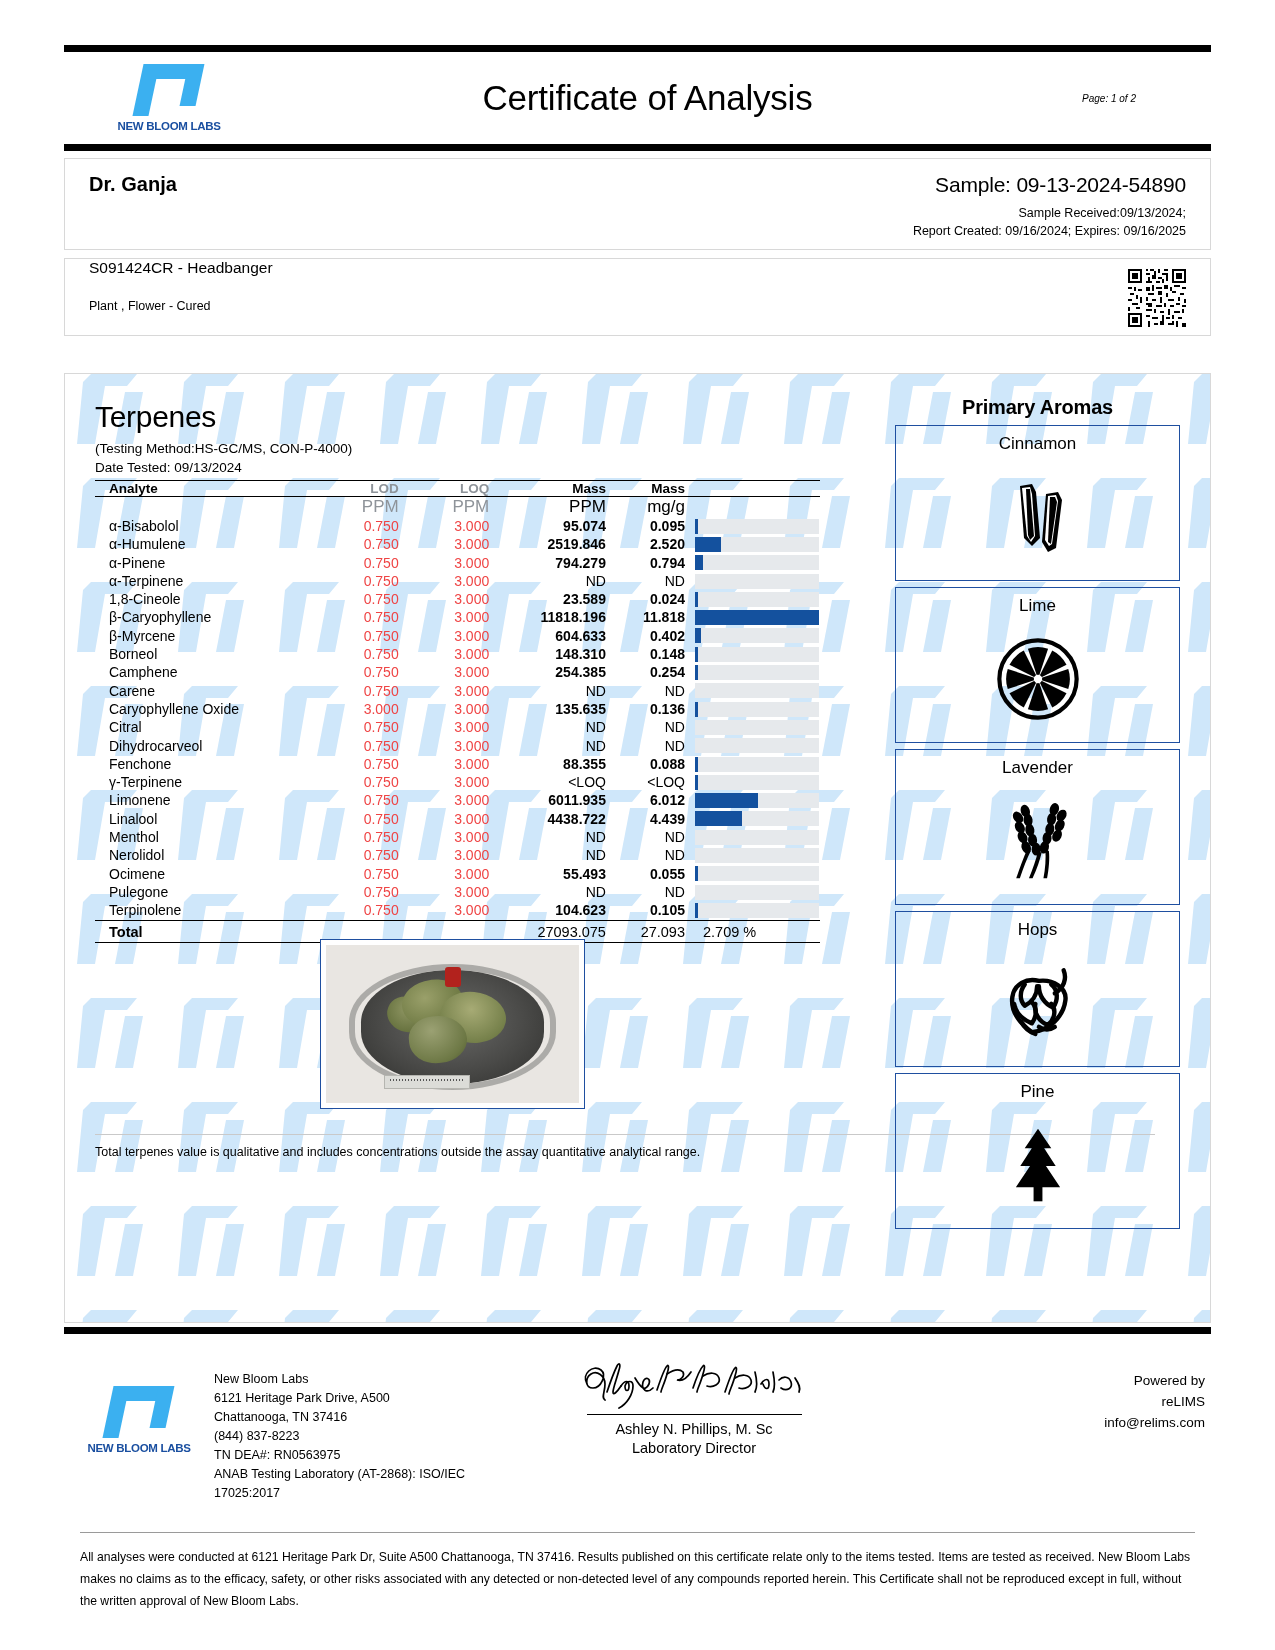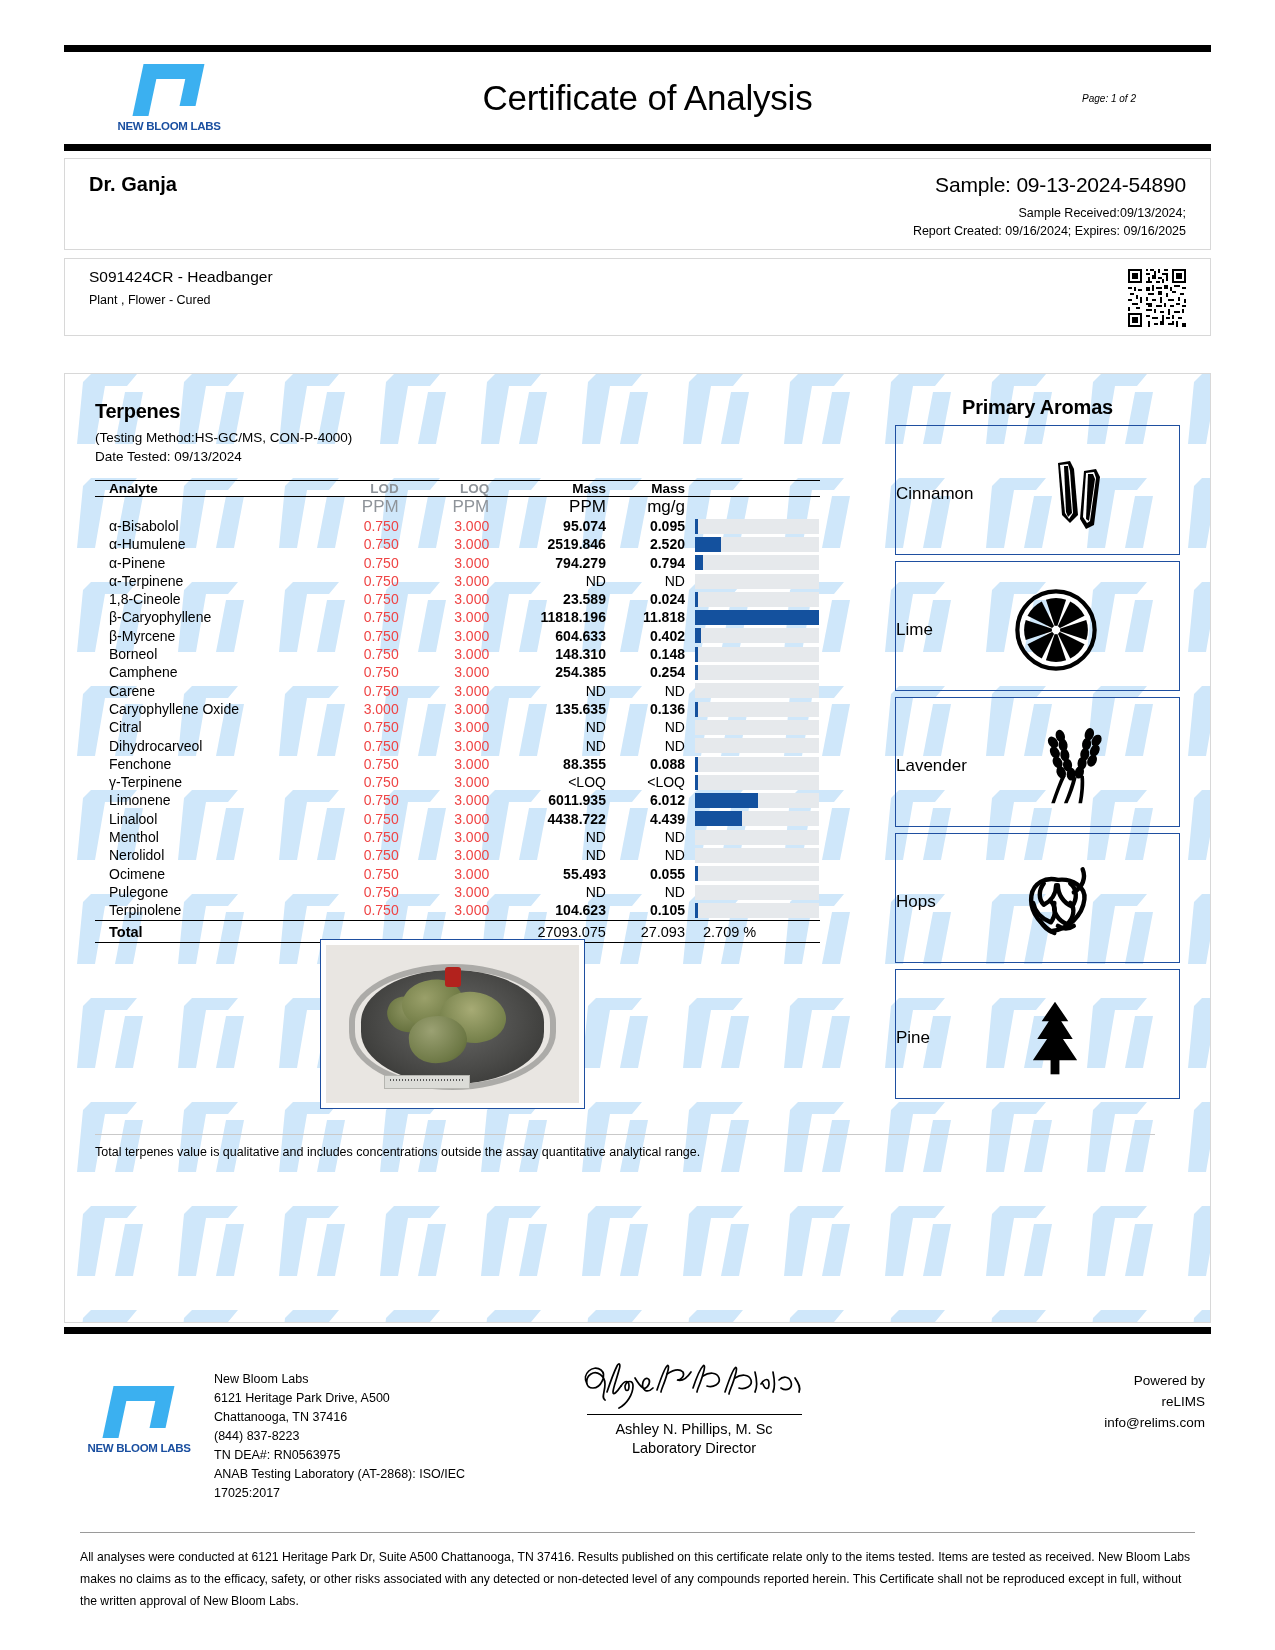--- a/index.html
+++ b/index.html
@@ -56,51 +56,51 @@
     letter-spacing: -0.2px;
   }
   .page-num { width: 190px; text-align: center; font-size: 10px; padding-right: 14px; font-style: italic; }
 
   
   .band {
     position: absolute; left: 64px; width: 1147px; background: #ffffff;
     border: 1px solid #d8d8d8;
   }
   .band-client { top: 158px; height: 92px; padding: 14px 24px 0 24px; }
-  .band-sample { top: 258px; height: 78px; padding: 9px 24px 0 24px; }
+  .band-sample { top: 258px; height: 78px; padding: 0 24px 0 24px; }
 
   .client-row { display:flex; justify-content: space-between; align-items: flex-start; }
   .client-name { font-size: 20px; font-weight: 700; }
   .sample-right { text-align: right; }
   .sample-id { font-size: 21px; font-weight: 400; letter-spacing: -0.2px; }
   .sample-meta { font-size: 12.5px; margin-top: 7px; line-height: 1.45; }
 
   .sample-name { font-size: 15.5px; }
-  .sample-type { font-size: 12.5px; margin-top: 7px; }
+  .sample-type { font-size: 12.5px; margin-top: 22px; }
 
   .qr {
     position: absolute; right: 24px; top: 10px; width: 58px; height: 58px;
   }
 
   
   .main-card {
     position: absolute; left: 64px; top: 373px; width: 1147px; height: 950px;
     border: 1px solid #d8d8d8; background: #ffffff; overflow: hidden;
   }
   .watermark {
     position: absolute; inset: 0;
     opacity: 1;
     pointer-events: none;
   }
 
   .content { position: absolute; inset: 0; padding: 22px 24px; }
 
   
   .terp-head { position:absolute; left: 30px; top: 26px; }
-  .terp-title { font-size: 20px; font-weight: 700; letter-spacing: -0.3px; }
+  .terp-title { font-size: 30px; font-weight: 400; letter-spacing: -0.3px; }
   .terp-method { font-size: 13.5px; margin-top: 7px; }
   .terp-date { font-size: 13.5px; margin-top: 4px; }
 
   table.terp {
     position: absolute; left: 30px; top: 106px; width: 725px;
     border-collapse: collapse; font-size: 13.5px;
   }
   table.terp th, table.terp td { padding: 0; }
   .th-row th {
     font-size: 13.5px; font-weight: 700; padding-bottom: 4px;
@@ -181,22 +181,22 @@
   
   .card-note {
     position: absolute; left: 30px; top: 760px; width: 1060px;
     border-top: 1px solid #c9c9c9; padding-top: 10px; font-size: 12.5px;
   }
 
   
   .aromas { position: absolute; right: 30px; top: 22px; width: 285px; }
   .aromas-title { text-align: center; font-size: 20px; font-weight: 700; letter-spacing: -0.2px; }
   .aroma-card {
-    border: 1.6px solid #1f4fa0; margin-top: 6px; height: 130px;
-    display: flex; flex-direction: row; align-items: center; padding-top: 8px;
+    border: 1.6px solid #1f4fa0; margin-top: 6px; height: 156px;
+    display: flex; flex-direction: column; align-items: center; padding-top: 8px;
     background: transparent;
   }
   .aroma-name { font-size: 17px; }
   .aroma-icon { flex:1; display:flex; align-items:center; justify-content:center; }
 
   
   .bot-rule {
     position: absolute; left: 64px; top: 1327px; width: 1147px; height: 7px; background: #000;
   }
   .footer {

